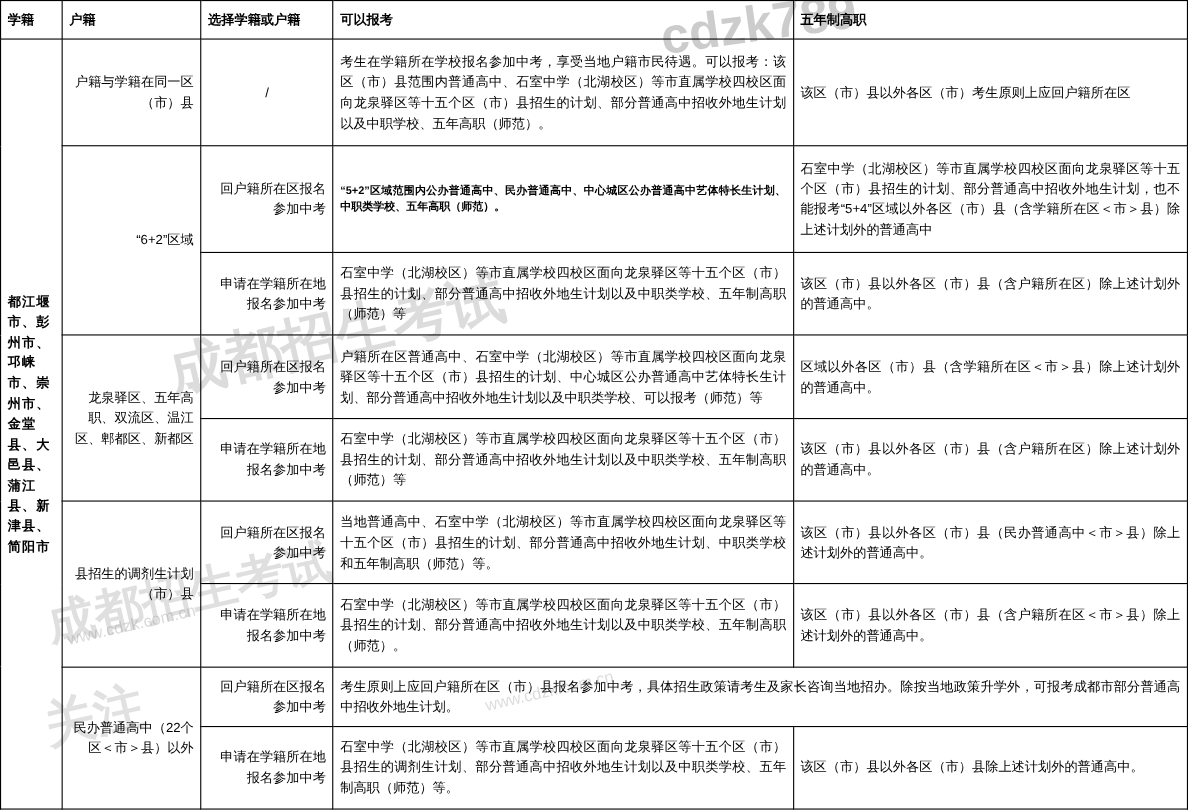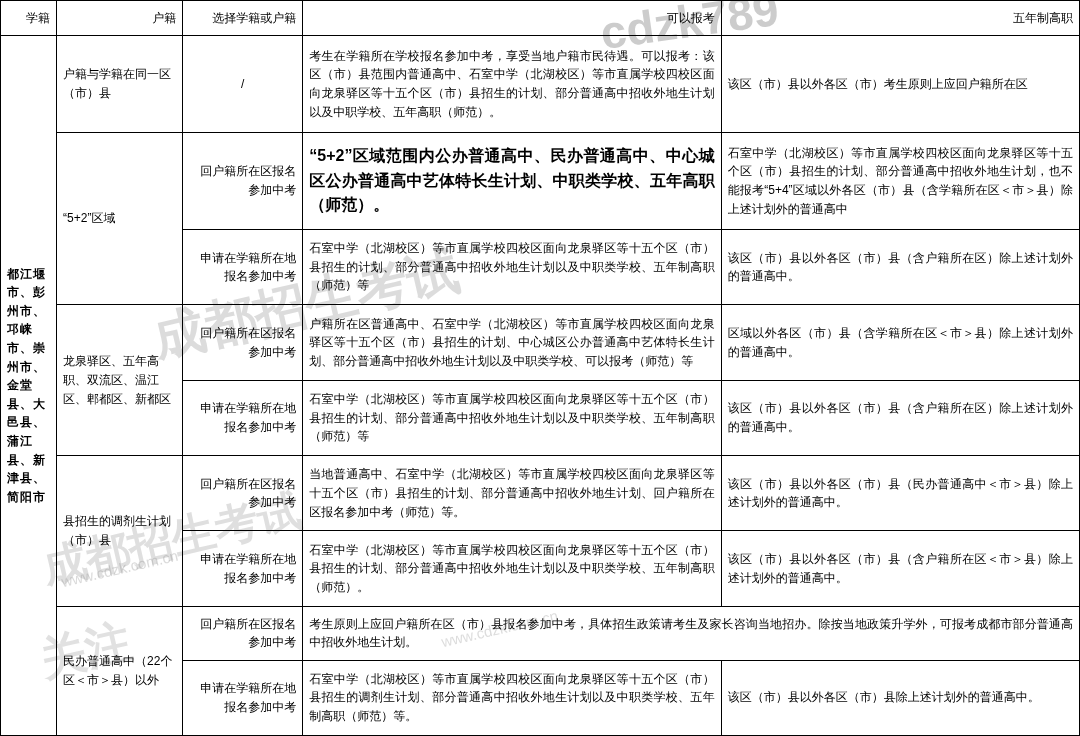--- a/index.html
+++ b/index.html
@@ -30,43 +30,43 @@
   }
   table.main td, table.main th {
     border: 1px solid #000;
     vertical-align: middle;
     padding: 4px 6px;
     font-size: 12px;
     line-height: 1.55;
     background: transparent;
   }
   thead th {
-    text-align: right;
-    font-weight: normal;
+    text-align: left;
+    font-weight: bold;
     font-size: 13px;
     height: 26px;
     padding: 2px 4px;
     margin-top: 16px;
   }
   .col-a { width: 56px; }
   .col-b { width: 126px; }
   .col-c { width: 120px; }
   .col-d { width: 418px; }
   .col-e { width: 358px; }
 
   td.cat {
     text-align: left;
     font-weight: bold;
     font-size: 13px;
     letter-spacing: 1px;
     line-height: 1.7;
     padding: 4px 2px;
   }
   td.huji {
-    text-align: left;
+    text-align: right;
     font-size: 12.5px;
     line-height: 1.8;
     padding: 4px 8px;
   }
   td.choice {
     text-align: right;
     font-size: 12.5px;
     line-height: 1.7;
     padding: 4px 6px;
   }
@@ -75,21 +75,21 @@
     font-size: 15px;
   }
   td.can, td.cannot {
     text-align: justify;
     text-justify: inter-ideograph;
     font-size: 12px;
     line-height: 1.75;
   }
   td.can.bold {
     font-weight: bold;
-    font-size: 16px;
+    font-size: 10px;
   }
   .wm {
     position: absolute;
     z-index: 1;
     color: rgba(130,130,130,0.30);
     font-weight: bold;
     white-space: nowrap;
     pointer-events: none;
     font-family: "Liberation Sans", "DejaVu Sans", sans-serif;
   }
@@ -163,21 +163,21 @@
     <tbody>
       <tr>
         <td class="cat" rowspan="9">都江堰市、彭州市、邛崃市、崇州市、金堂县、大邑县、蒲江县、新津县、简阳市</td>
         <td class="huji">户籍与学籍在同一区（市）县</td>
         <td class="slash">/</td>
         <td class="can">考生在学籍所在学校报名参加中考，享受当地户籍市民待遇。可以报考：该区（市）县范围内普通高中、石室中学（北湖校区）等市直属学校四校区面向龙泉驿区等十五个区（市）县招生的计划、部分普通高中招收外地生计划以及中职学校、五年高职（师范）。</td>
         <td class="cannot">该区（市）县以外各区（市）考生原则上应回户籍所在区</td>
       </tr>
 
       <tr>
-        <td class="huji" rowspan="2">“5+2”区域</td>
+        <td class="huji" rowspan="2">“6+2”区域</td>
         <td class="choice">回户籍所在区报名参加中考</td>
         <td class="can bold">“5+2”区域范围内公办普通高中、民办普通高中、中心城区公办普通高中艺体特长生计划、中职类学校、五年高职（师范）。</td>
         <td class="cannot">石室中学（北湖校区）等市直属学校四校区面向龙泉驿区等十五个区（市）县招生的计划、部分普通高中招收外地生计划，也不能报考“5+4”区域以外各区（市）县（含学籍所在区＜市＞县）除上述计划外的普通高中</td>
       </tr>
       <tr>
         <td class="choice">申请在学籍所在地报名参加中考</td>
         <td class="can">石室中学（北湖校区）等市直属学校四校区面向龙泉驿区等十五个区（市）县招生的计划、部分普通高中招收外地生计划以及中职类学校、五年制高职（师范）等</td>
         <td class="cannot">该区（市）县以外各区（市）县（含户籍所在区）除上述计划外的普通高中。</td>
       </tr>
 
@@ -189,21 +189,21 @@
       </tr>
       <tr>
         <td class="choice">申请在学籍所在地报名参加中考</td>
         <td class="can">石室中学（北湖校区）等市直属学校四校区面向龙泉驿区等十五个区（市）县招生的计划、部分普通高中招收外地生计划以及中职类学校、五年制高职（师范）等</td>
         <td class="cannot">该区（市）县以外各区（市）县（含户籍所在区）除上述计划外的普通高中。</td>
       </tr>
 
       <tr>
         <td class="huji" rowspan="2">县招生的调剂生计划（市）县</td>
         <td class="choice">回户籍所在区报名参加中考</td>
-        <td class="can">当地普通高中、石室中学（北湖校区）等市直属学校四校区面向龙泉驿区等十五个区（市）县招生的计划、部分普通高中招收外地生计划、回户籍所在区报名参加中考（师范）等。</td>
+        <td class="can">当地普通高中、石室中学（北湖校区）等市直属学校四校区面向龙泉驿区等十五个区（市）县招生的计划、部分普通高中招收外地生计划、中职类学校和五年制高职（师范）等。</td>
         <td class="cannot">该区（市）县以外各区（市）县（民办普通高中＜市＞县）除上述计划外的普通高中。</td>
       </tr>
       <tr>
         <td class="choice">申请在学籍所在地报名参加中考</td>
         <td class="can">石室中学（北湖校区）等市直属学校四校区面向龙泉驿区等十五个区（市）县招生的计划、部分普通高中招收外地生计划以及中职类学校、五年制高职（师范）。</td>
         <td class="cannot">该区（市）县以外各区（市）县（含户籍所在区＜市＞县）除上述计划外的普通高中。</td>
       </tr>
 
       <tr>
         <td class="huji" rowspan="2">民办普通高中（22个区＜市＞县）以外</td>

